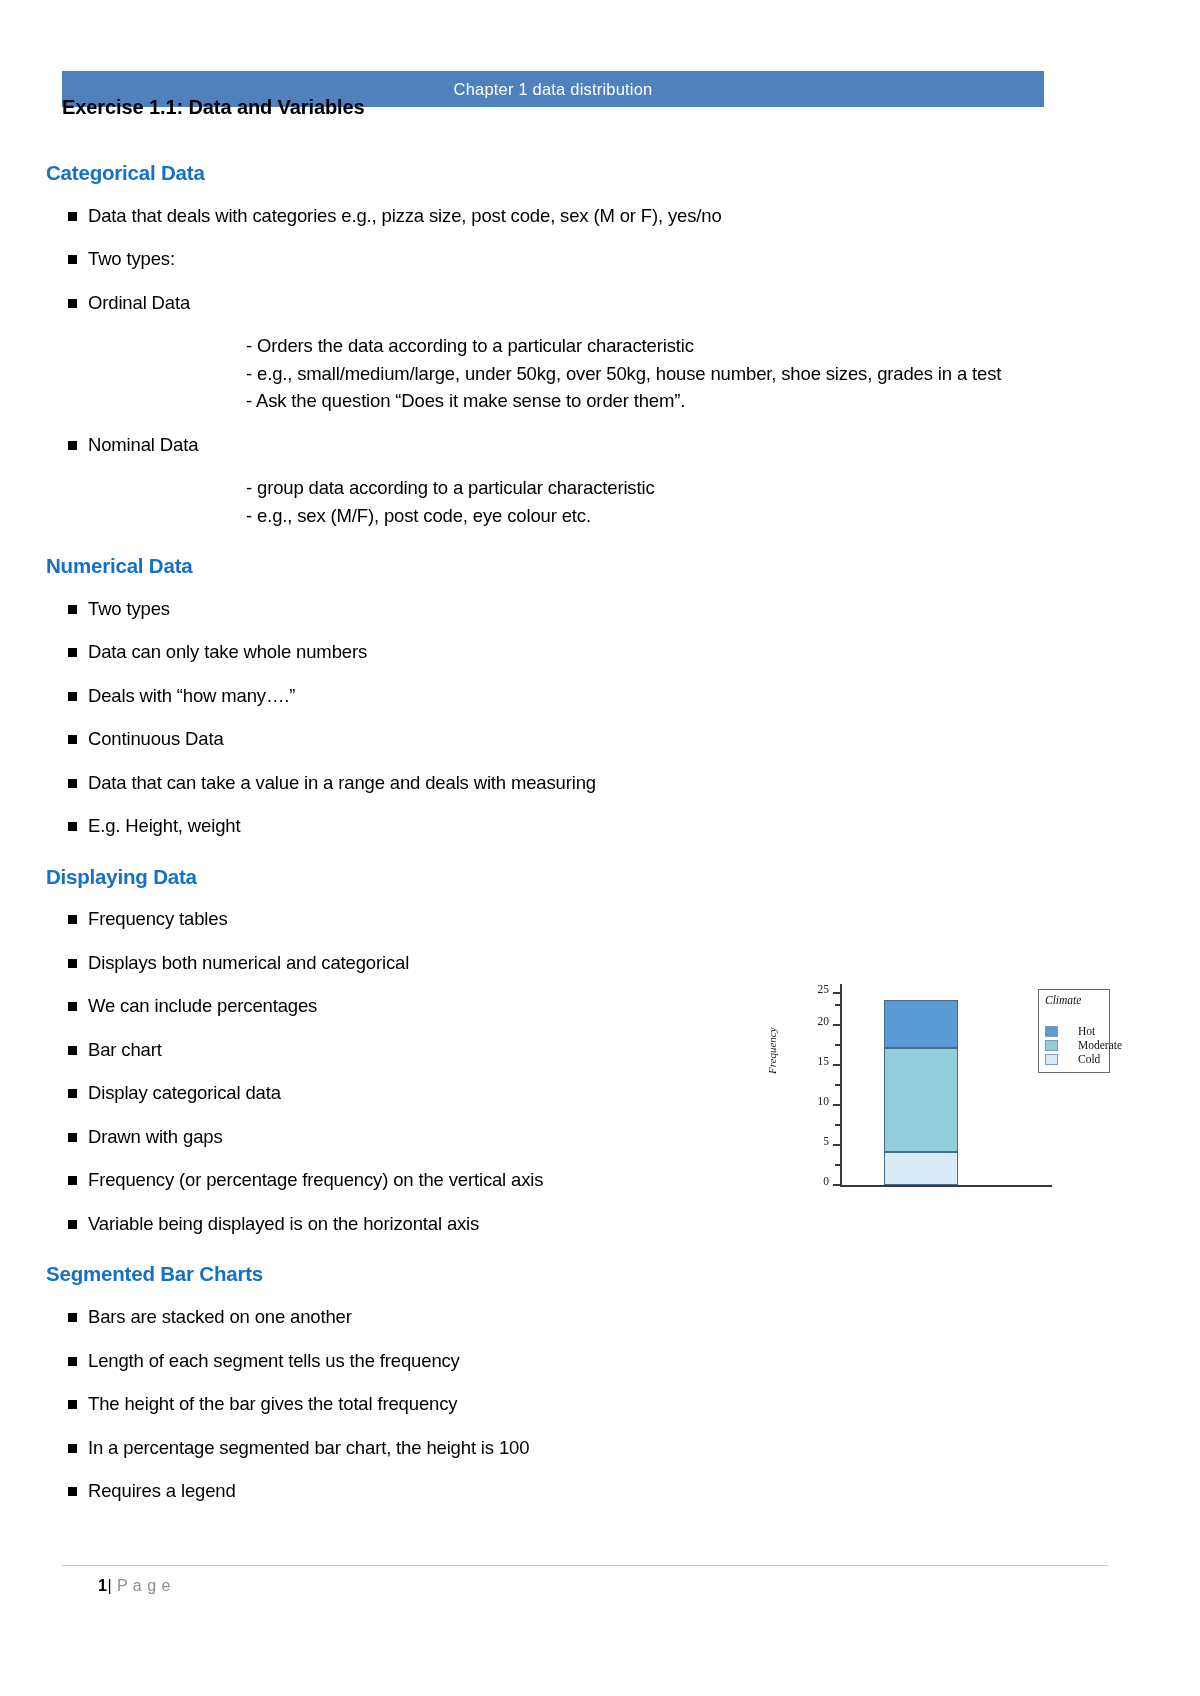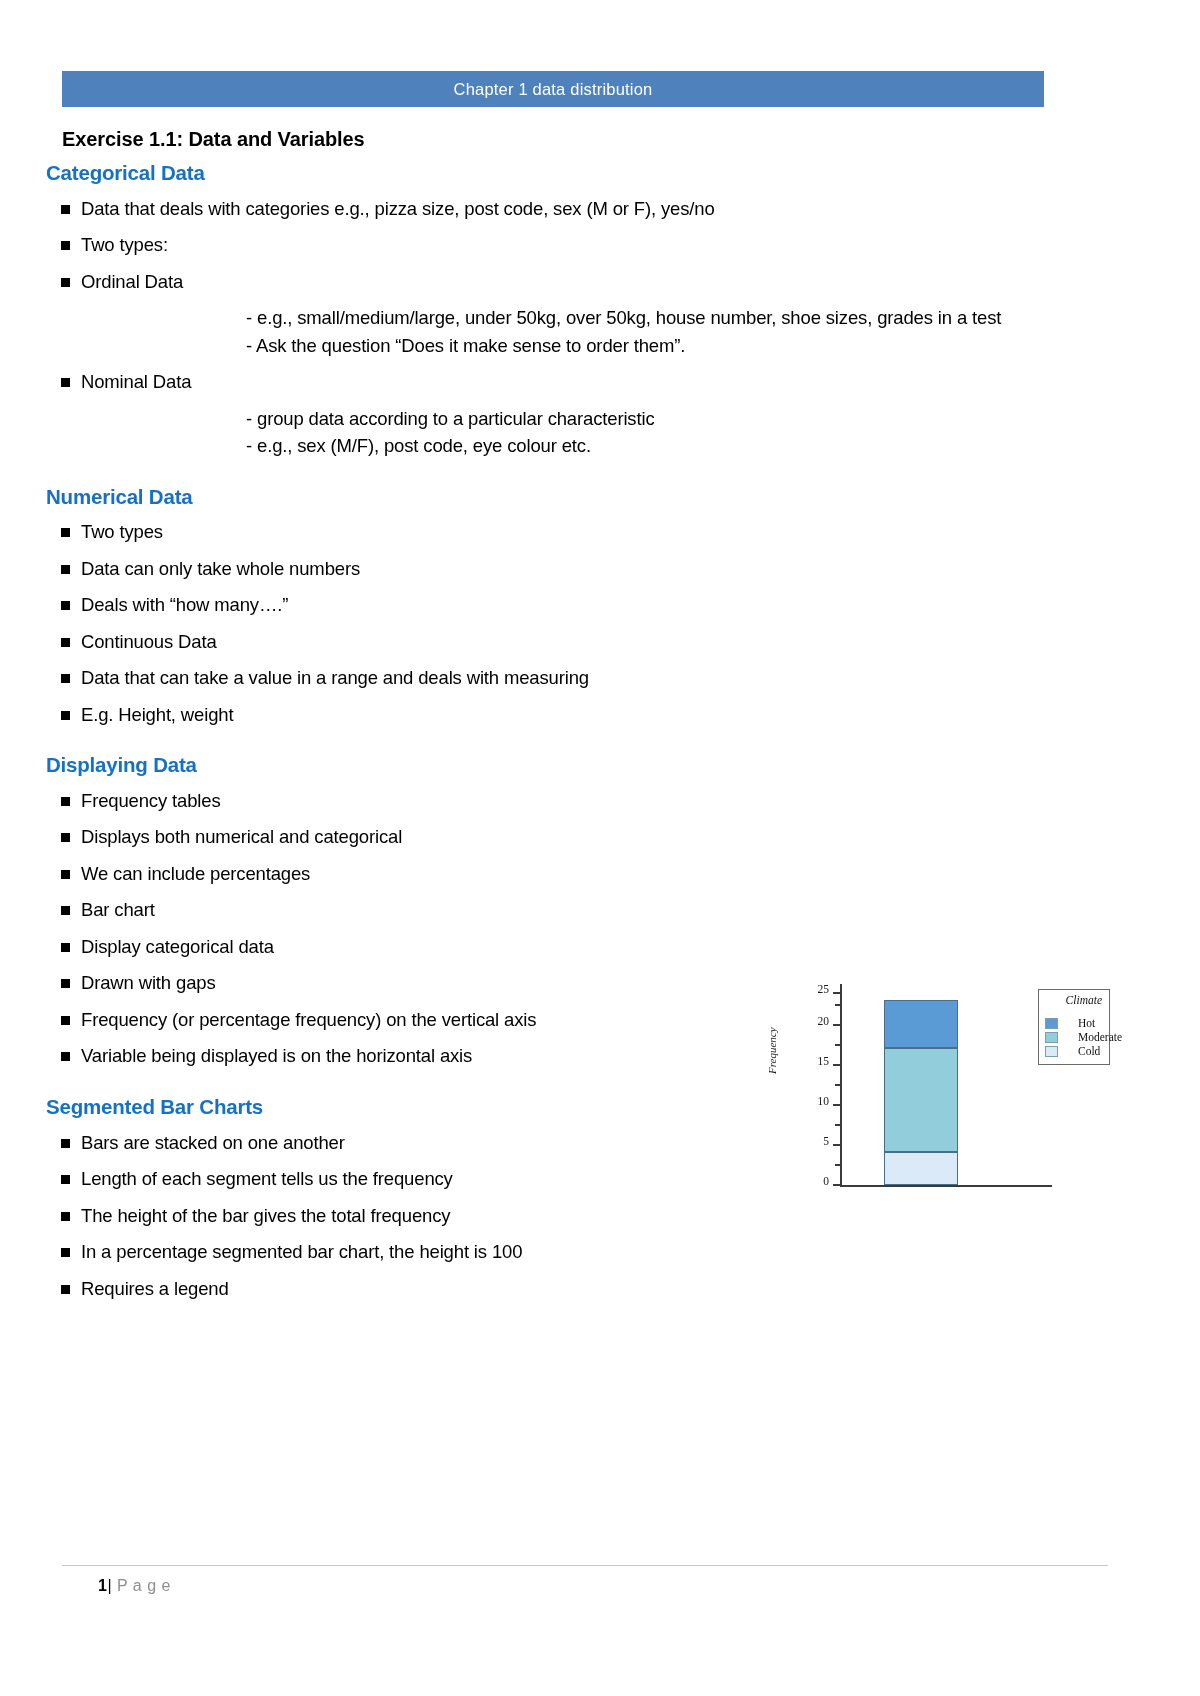--- a/index.html
+++ b/index.html
@@ -36,21 +36,21 @@
     color: #ffffff;
     font-size: 16.5px;
     letter-spacing: 0.2px;
     font-family: "Liberation Sans", sans-serif;
   }
 
   
   .doc-title {
     position: absolute;
     left: 62px;
-    top: 128px;
+    top: 96px;
     font-size: 20px;
     font-weight: bold;
     letter-spacing: -0.1px;
     color: #000000;
   }
 
   
   .content {
     position: absolute;
     left: 46px;
@@ -76,21 +76,21 @@
     margin: 0;
     padding: 0;
   }
   li.bullet {
     position: relative;
     font-size: 18.5px;
     line-height: 27.5px;
     color: #000000;
     letter-spacing: -0.15px;
     padding-left: 26px;
-    margin: 9px;
+    margin: 16px;
   }
   li.bullet::before {
     content: "";
     position: absolute;
     left: 6px;
     top: 10px;
     width: 9px;
     height: 9px;
     background: #000000;
   }
@@ -191,23 +191,23 @@
     border: 1.5px solid #6b6b6b;
     background: #ffffff;
     padding: 4px 7px 5px 6px;
     width: 72px;
     box-sizing: border-box;
   }
   .legend-title {
     font-family: "Liberation Serif", serif;
     font-style: italic;
     font-size: 11.5px;
-    text-align: right;
+    text-align: left;
     color: #111111;
-    margin-bottom: 10px;
+    margin-bottom: 18px;
     line-height: 1.1;
   }
   .legend-row {
     display: flex;
     align-items: center;
     gap: 20px;
     margin-bottom: 1px;
   }
   .legend-swatch {
     width: 13px;
@@ -260,20 +260,21 @@
   <div class="doc-title">Exercise 1.1: Data and Variables</div>
 
   <div class="content">
 
     <div class="section">
       <h2 class="section-heading">Categorical Data</h2>
       <ul class="bullets">
         <li class="bullet lvl1">Data that deals with categories e.g., pizza size, post code, sex (M or F), yes/no</li>
         <li class="bullet lvl1">Two types:</li>
         <li class="bullet lvl2">Ordinal Data</li>
+        <li class="dashline">- Orders the data according to a particular characteristic</li>
         <li class="dashline wrapped">- e.g., small/medium/large, under 50kg, over 50kg, house number, shoe sizes, grades in a test</li>
         <li class="dashline">- Ask the question “Does it make sense to order them”.</li>
         <li class="bullet lvl2">Nominal Data</li>
         <li class="dashline">- group data according to a particular characteristic</li>
         <li class="dashline">- e.g., sex (M/F), post code, eye colour etc.</li>
       </ul>
     </div>
 
     <div class="section">
       <h2 class="section-heading">Numerical Data</h2>

